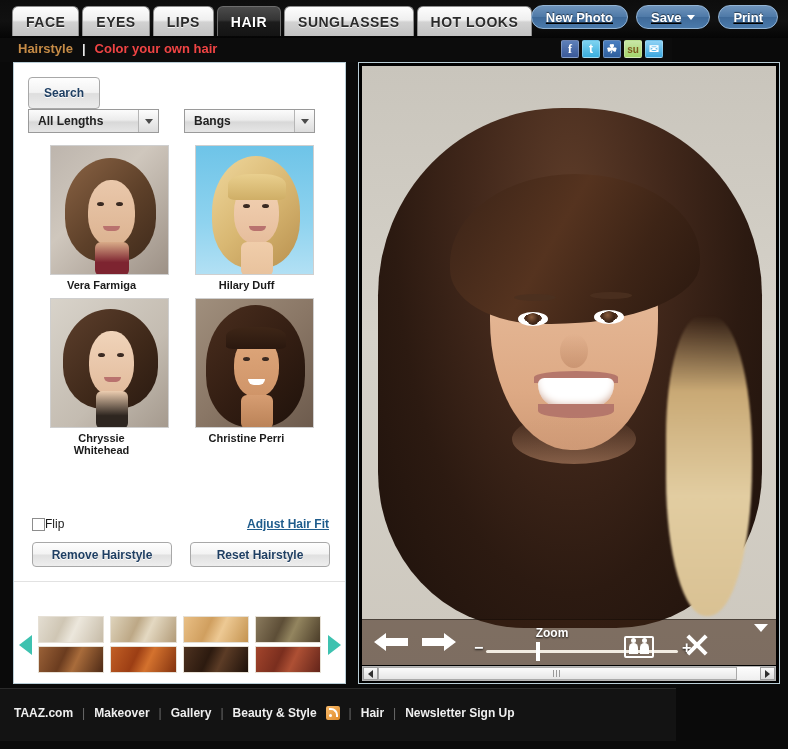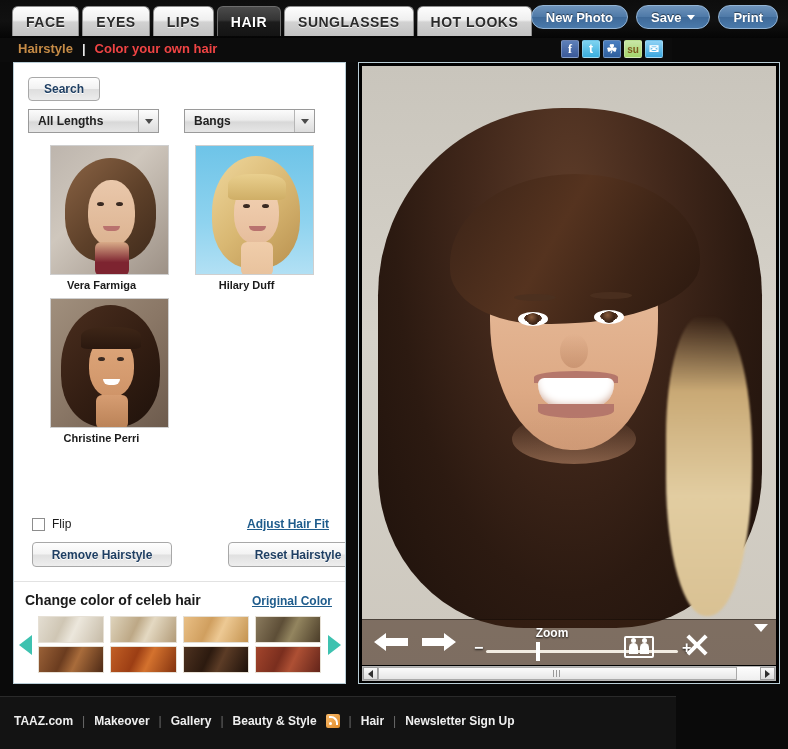--- a/index.html
+++ b/index.html
@@ -27,21 +27,21 @@
     border-radius: 6px 6px 0 0;
     text-shadow: 0 1px 0 rgba(255,255,255,.8);
     cursor: pointer;
   }
   .tab.active {
     color: #fff;
     background: linear-gradient(to bottom,#4b4b4b 0%,#353535 45%,#1c1c1c 52%,#141414 100%);
     border-color: #6d6d6d;
     text-shadow: 0 1px 1px rgba(0,0,0,.9);
   }
-  .topactions { position: absolute; right: 10px; top: 5px; display: flex; gap: 8px; }
+  .topactions { position: absolute; right: 10px; top: 5px; display: flex; gap: 8px; text-decoration: underline; }
   .btn-blue {
     height: 24px; padding: 0 14px;
     display: flex; align-items: center; justify-content: center; gap: 6px;
     font-size: 13px; font-weight: bold; color: #fff;
     background: linear-gradient(to bottom,#6e93bb 0%,#4f7aa8 48%,#3f6a99 52%,#4a7aab 100%);
     border: 1px solid #93b4d4; border-radius: 13px;
     text-shadow: 0 -1px 1px rgba(0,0,0,.55);
     cursor: pointer; white-space: nowrap;
   }
   .caret-d {
@@ -79,21 +79,21 @@
   }
   .search-row { position: absolute; left: 14px; top: 14px; display: flex; align-items: center; gap: 8px; }
   .search-input {
     width: 196px; height: 23px; padding: 0 6px;
     border: 1px solid #aeaeae; background: #fff;
     font-size: 11px; color: #9a9a9a; text-align: center;
     font-family: "Liberation Sans", sans-serif;
   }
   .search-input::placeholder { color: #9d9d9d; font-style: normal; }
   .btn-grey {
-    height: 24px; padding: 0 15px;
+    height: 32px; padding: 0 15px;
     display: flex; align-items: center; justify-content: center;
     font-size: 12px; font-weight: bold; color: #1f3f63;
     background: linear-gradient(to bottom,#fefefe 0%,#f2f2f2 48%,#dedede 52%,#ececec 100%);
     border: 1px solid #a8a8a8; border-radius: 4px;
     text-shadow: 0 1px 0 #fff; cursor: pointer; white-space: nowrap;
   }
   .selects { position: absolute; left: 14px; top: 46px; display: flex; gap: 25px; }
   .sel {
     width: 131px; height: 24px;
     display: flex; align-items: center; justify-content: space-between;
@@ -137,26 +137,26 @@
   .pg-link { color: #1b1b1b; cursor: pointer; font-weight: bold; }
   .pg-cur {
     min-width: 15px; padding: 1px 4px; text-align: center;
     border: 1px solid #c9a33a; background: #fff; color: #1b1b1b; font-weight: bold;
   }
   .pg-num { color: #1b1b1b; cursor: pointer; padding: 1px 3px; }
   .pg-dots { color: #777; }
 
   
   .fliprow { position: absolute; left: 18px; right: 16px; top: 454px; display: flex; align-items: center; justify-content: space-between; }
-  .flipleft { display: flex; align-items: center; gap: 7px; }
+  .flipleft { display: flex; align-items: center; }
   .cbx { width: 13px; height: 13px; border: 1px solid #8d8d8d; background: #fff; cursor: pointer; }
   .flip-label { font-size: 12px; color: #1b1b1b; }
   .link-blue { font-size: 12px; font-weight: bold; color: #1f5c8c; text-decoration: underline; cursor: pointer; }
 
-  .actionrow { position: absolute; left: 18px; top: 479px; display: flex; gap: 56px; }
+  .actionrow { position: absolute; left: 18px; top: 479px; display: flex; gap: 18px; }
   .btn-wide {
     width: 140px; height: 25px;
     display: flex; align-items: center; justify-content: center;
     font-size: 12px; font-weight: bold; color: #1f3f63;
     background: linear-gradient(to bottom,#fefefe 0%,#f3f3f3 48%,#e0e0e0 52%,#eeeeee 100%);
     border: 1px solid #a8a8a8; border-radius: 4px;
     text-shadow: 0 1px 0 #fff; cursor: pointer;
   }
 
   
@@ -282,21 +282,21 @@
     position: absolute; left: 0; top: 0; width: 94%; height: 13px;
     background: linear-gradient(to bottom,#fcfcfc,#e6e6e6);
     border: 1px solid #a9a9a9; cursor: pointer;
     display: flex; align-items: center; justify-content: center;
   }
   .grip { width: 9px; height: 7px;
     background: repeating-linear-gradient(to right,#9a9a9a 0 1px,transparent 1px 3px); }
 
   
   .footer {
-    position: absolute; left: 0; bottom: 0; width: 676px; height: 53px;
+    position: absolute; left: 0; bottom: 8px; width: 676px; height: 53px;
     background: #131313; border-top: 1px solid #2a2a2a; padding-left: 38px;
   }
   .footlinks {
     position: absolute; left: 14px; top: 17px;
     display: flex; align-items: center; gap: 9px;
     font-size: 12px; font-weight: bold; color: #efefef;
   }
   .footlinks span.l { cursor: pointer; }
   .footlinks span.d { color: #6b6b6b; font-weight: normal; }
   .rss {
@@ -402,20 +402,33 @@
             <div class="hair" style="left:32px;top:28px;width:58px;height:26px;background:linear-gradient(#e9cf8e,#cfae66);border-radius:40% 40% 14% 14%;"></div>
             <div class="eyeL" style="left:47px;top:58px;"></div>
             <div class="eyeR" style="left:66px;top:58px;"></div>
             <div class="mouth" style="left:53px;top:80px;"></div>
             <div class="neck" style="left:45px;top:96px;width:32px;height:34px;background:linear-gradient(#f0cdaa,#e8c29d);"></div>
           </div>
         </div>
         <div class="celeb-name">Hilary Duff</div>
       </div>
 
+      <div class="celeb">
+        <div class="celeb-img">
+          <div class="face-wrap bg3">
+            <div class="hair" style="left:12px;top:10px;width:95px;height:100px;background:linear-gradient(135deg,#5d3f2c,#3e2819 60%,#2a1a11);"></div>
+            <div class="skin" style="left:38px;top:32px;width:45px;height:64px;background:linear-gradient(#f0d4ba,#e2bb9c);"></div>
+            <div class="eyeL" style="left:47px;top:54px;"></div>
+            <div class="eyeR" style="left:66px;top:54px;"></div>
+            <div class="mouth" style="left:53px;top:78px;"></div>
+            <div class="neck" style="left:45px;top:92px;width:32px;height:38px;background:linear-gradient(#eccdb0,#2e2620 65%);"></div>
+          </div>
+        </div>
+        <div class="celeb-name">Chryssie Whitehead</div>
+      </div>
 
       <div class="celeb">
         <div class="celeb-img">
           <div class="face-wrap bg4">
             <div class="hair" style="left:10px;top:6px;width:99px;height:122px;background:linear-gradient(135deg,#4a2e1e,#321d12 55%,#1f120b);"></div>
             <div class="skin" style="left:38px;top:36px;width:45px;height:62px;background:linear-gradient(#dfa87c,#cf9468);"></div>
             <div class="hair" style="left:30px;top:28px;width:60px;height:22px;background:linear-gradient(#3e2617,#2a180f);border-radius:40% 40% 12% 12%;"></div>
             <div class="eyeL" style="left:47px;top:58px;"></div>
             <div class="eyeR" style="left:66px;top:58px;"></div>
             <div class="mouth" style="left:52px;top:80px;background:#fff;height:6px;"></div>
@@ -435,24 +448,20 @@
       </div>
       <span class="link-blue">Adjust Hair Fit</span>
     </div>
 
     <div class="actionrow">
       <div class="btn-wide">Remove Hairstyle</div>
       <div class="btn-wide">Reset Hairstyle</div>
     </div>
 
     <div class="colorsec">
-      <div class="colorhead">
-        <span class="t">Change color of celeb hair</span>
-        <span class="link-blue">Original Color</span>
-      </div>
       <div class="swatch-wrap">
         <div class="arrowbtn arrow-l">
             <i></i>
           </div>
         <div class="swatches">
           <div class="sw" style="background:linear-gradient(115deg,#e3ddd1 0%,#cfc6b4 35%,#ece7dc 55%,#c6bba7 100%);"></div>
           <div class="sw" style="background:linear-gradient(115deg,#ded3bb 0%,#bda886 38%,#e4d9c2 58%,#b29b78 100%);"></div>
           <div class="sw" style="background:linear-gradient(115deg,#e9bf85 0%,#d09f5f 38%,#edc994 58%,#c4934f 100%);"></div>
           <div class="sw" style="background:linear-gradient(115deg,#8a7a5d 0%,#5d4e37 38%,#93855f 58%,#4b3d29 100%);"></div>
           <div class="sw" style="background:linear-gradient(115deg,#9a6137 0%,#6b3c1f 38%,#a96c3b 58%,#4e2a16 100%);"></div>

